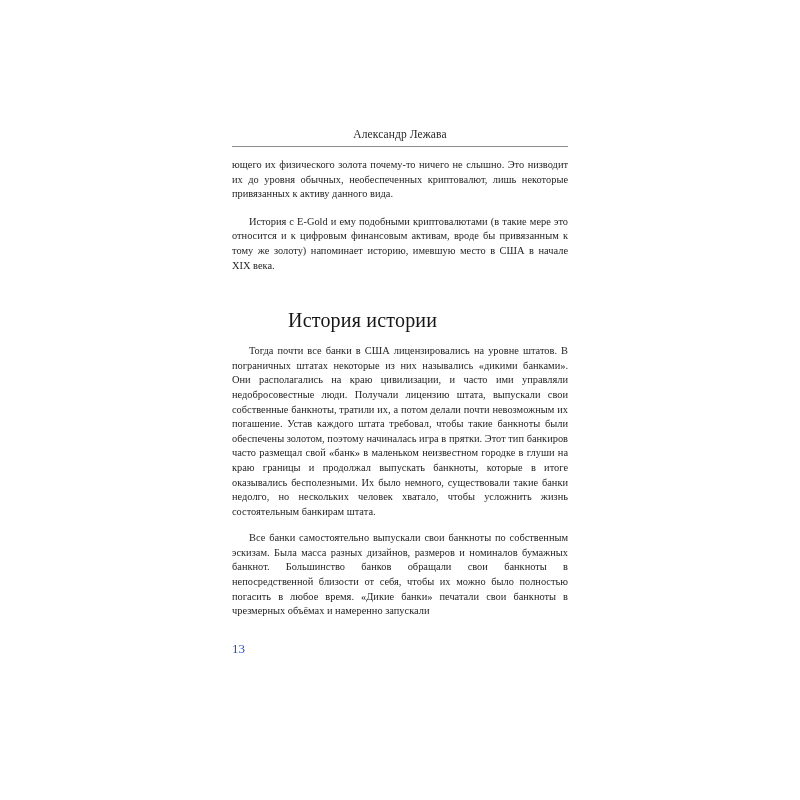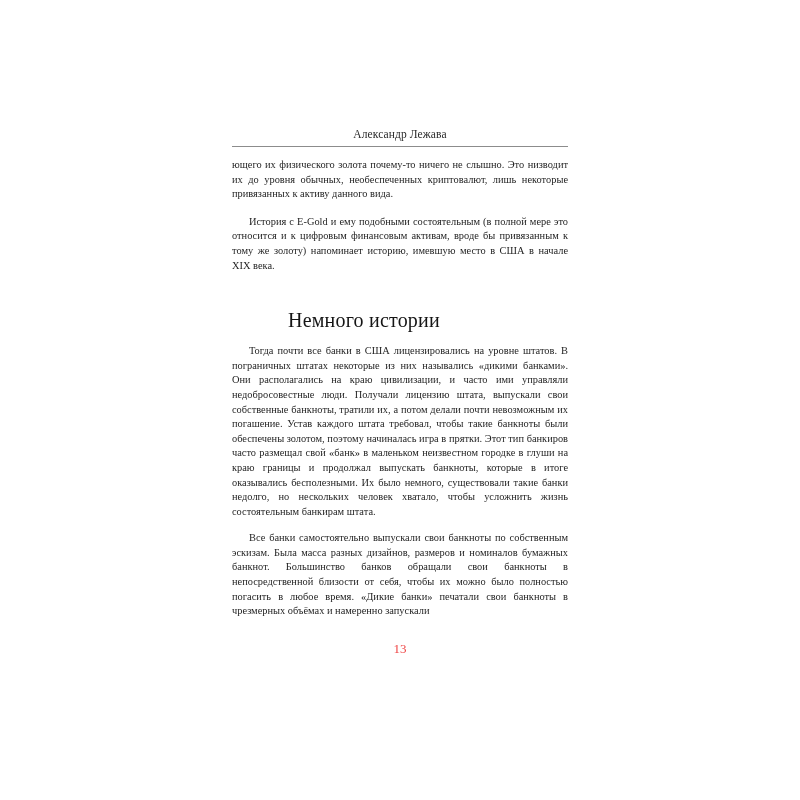--- a/index.html
+++ b/index.html
@@ -76,41 +76,40 @@
     padding-left: 56px;
     letter-spacing: 0.2px;
     font-family: "Liberation Serif", serif;
   }
 
   .folio {
     position: absolute;
     left: 232px;
     width: 336px;
     top: 641px;
-    text-align: center;
     font-size: 13px;
-    color: #ef4444;
+    color: #1d4ed8;
   }
 </style>
 </head>
 <body>
 
 <div class="page">
 
   <div class="text-block">
 
     <div class="running-head">Александр Лежава</div>
 
     <hr class="rule">
 
     <p class="body">ющего их физического золота почему-то ничего не слышно. Это низводит их до уровня обычных, необеспеченных криптовалют, лишь некоторые привязанных к активу данного вида.</p>
 
-    <p class="body indent gap-para">История с E-Gold и ему подобными состоятельным (в полной мере это относится и к цифровым финансовым активам, вроде бы привязанным к тому же золоту) напоминает историю, имевшую место в США в начале XIX века.</p>
+    <p class="body indent gap-para">История с E-Gold и ему подобными криптовалютами (в такие мере это относится и к цифровым финансовым активам, вроде бы привязанным к тому же золоту) напоминает историю, имевшую место в США в начале XIX века.</p>
 
-    <h2 class="chapter-title">Немного истории</h2>
+    <h2 class="chapter-title">История истории</h2>
 
     <p class="body indent">Тогда почти все банки в США лицензировались на уровне штатов. В пограничных штатах некоторые из них назывались «дикими банками». Они располагались на краю цивилизации, и часто ими управляли недобросовестные люди. Получали лицензию штата, выпускали свои собственные банкноты, тратили их, а потом делали почти невозможным их погашение. Устав каждого штата требовал, чтобы такие банкноты были обеспечены золотом, поэтому начиналась игра в прятки. Этот тип банкиров часто размещал свой «банк» в маленьком неизвестном городке в глуши на краю границы и продолжал выпускать банкноты, которые в итоге оказывались бесполезными. Их было немного, существовали такие банки недолго, но нескольких человек хватало, чтобы усложнить жизнь состоятельным банкирам штата.</p>
 
     <p class="body indent">Все банки самостоятельно выпускали свои банкноты по собственным эскизам. Была масса разных дизайнов, размеров и номиналов бумажных банкнот. Большинство банков обращали свои банкноты в непосредственной близости от себя, чтобы их можно было полностью погасить в любое время. «Дикие банки» печатали свои банкноты в чрезмерных объёмах и намеренно запускали</p>
 
   </div>
 
   <div class="folio">13</div>
 
 </div>

